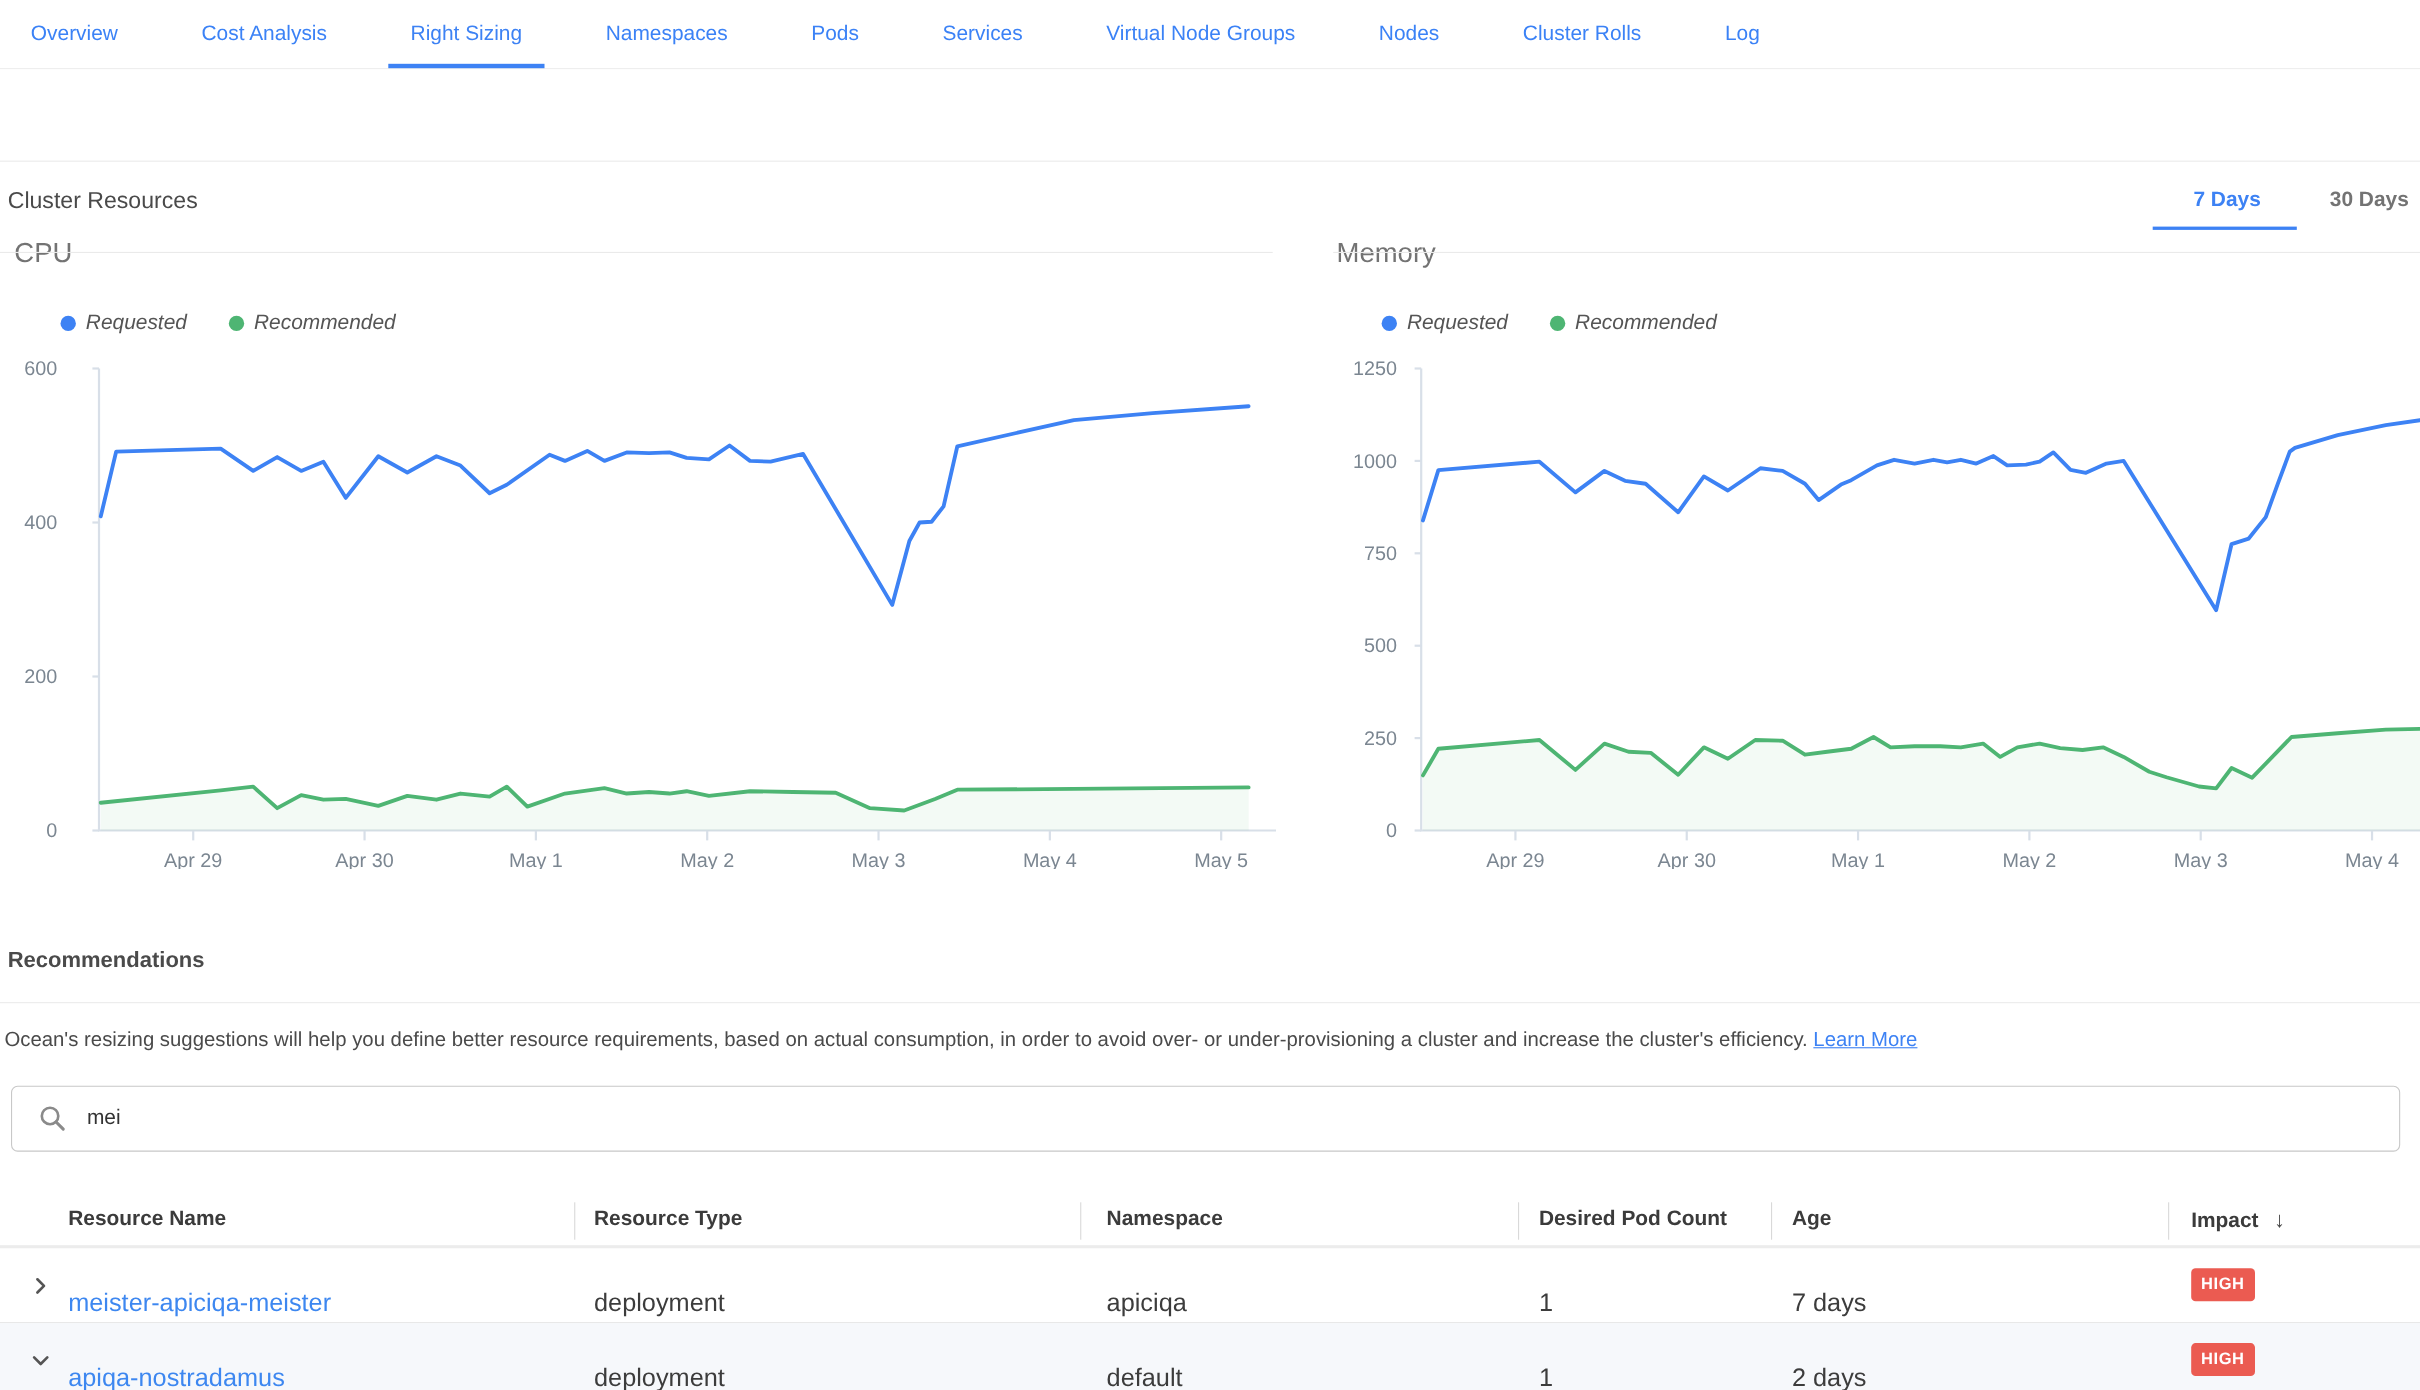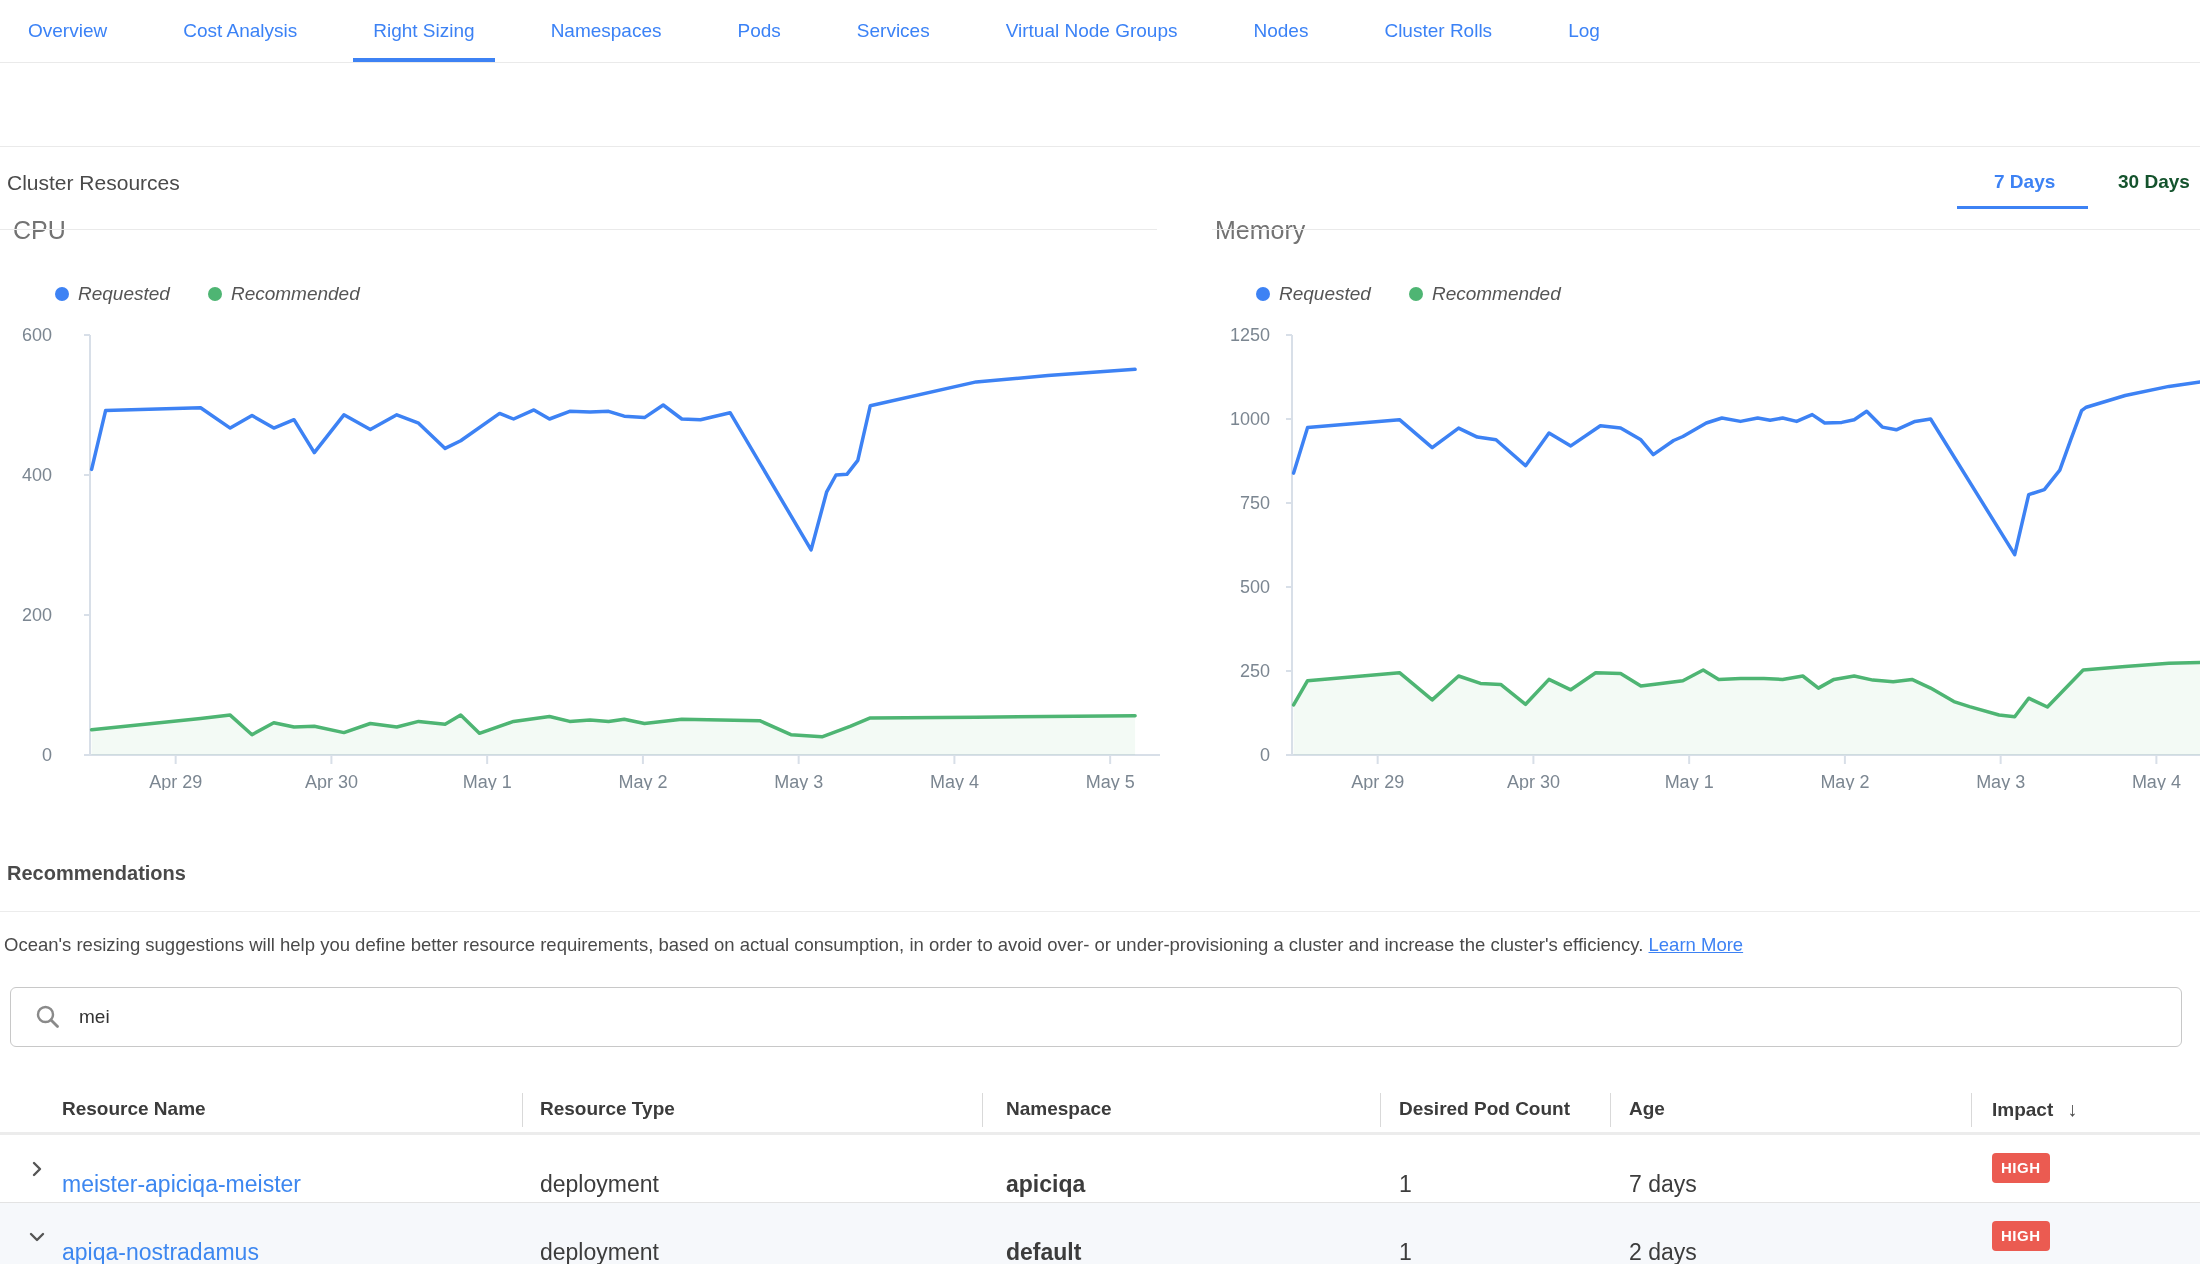--- a/index.html
+++ b/index.html
@@ -22,21 +22,21 @@
   }
   .tab.active{color:#3d82f4;}
   .tab.active::after{
     content:"";position:absolute;left:0;right:0;bottom:0;height:4px;background:#3d82f4;
   }
   
   .section-row{position:absolute;top:63px;left:0;right:0;height:83px;border-bottom:1px solid #eaeaea;background:#fff;}
   .section-title{position:absolute;left:7px;top:108px;font-size:21px;color:#4a4a4a;}
   .range-7{position:absolute;left:1994px;top:108px;font-size:19px;font-weight:bold;color:#3d82f4;cursor:pointer;}
   .range-7-underline{position:absolute;left:1957px;top:143px;width:131px;height:3px;background:#3d82f4;}
-  .range-30{position:absolute;left:2118px;top:108px;font-size:19px;font-weight:bold;color:#14532d;cursor:pointer;}
+  .range-30{position:absolute;left:2118px;top:108px;font-size:19px;font-weight:bold;color:#737373;cursor:pointer;}
   
   .chart-title{position:absolute;top:196px;font-size:25px;color:#737373;margin-top:20px;}
   #cpu-title{left:13px;}
   #mem-title{left:1215px;}
   .title-rule{position:absolute;top:229px;height:1px;background:#eaeaea;}
   #cpu-rule{left:0;width:1157px;}
   #mem-rule{left:1212px;width:988px;}
   .legend{position:absolute;top:283px;display:flex;gap:38px;font-style:italic;}
   #cpu-legend{left:55px;}
   #mem-legend{left:1256px;}
@@ -71,21 +71,21 @@
   #row-1{top:1203px;height:61px;background:#f6f8fb;}
   .cell{position:absolute;top:36px;font-size:23px;color:#3c3c3c;white-space:nowrap;}
   .cell-link{color:#3d87f0;cursor:pointer;}
   .chev{position:absolute;left:27px;top:24px;cursor:pointer;}
   .badge-high{
     position:absolute;left:1992px;top:18px;height:30px;line-height:30px;padding:0 9px;
     background:#eb5b51;color:#fff;font-size:15px;font-weight:bold;border-radius:4px;letter-spacing:.5px;
   }
   .col-name{left:62px;}
   .col-type{left:540px;}
-  .col-ns{left:1006px;font-weight:bold;}
+  .col-ns{left:1006px;}
   .col-pods{left:1399px;}
   .col-age{left:1629px;}
 </style>
 </head>
 <body>
 
 <nav class="tabbar" id="tabbar">
     <div class="tab">Overview</div>
     <div class="tab">Cost Analysis</div>
     <div class="tab active">Right Sizing</div>

